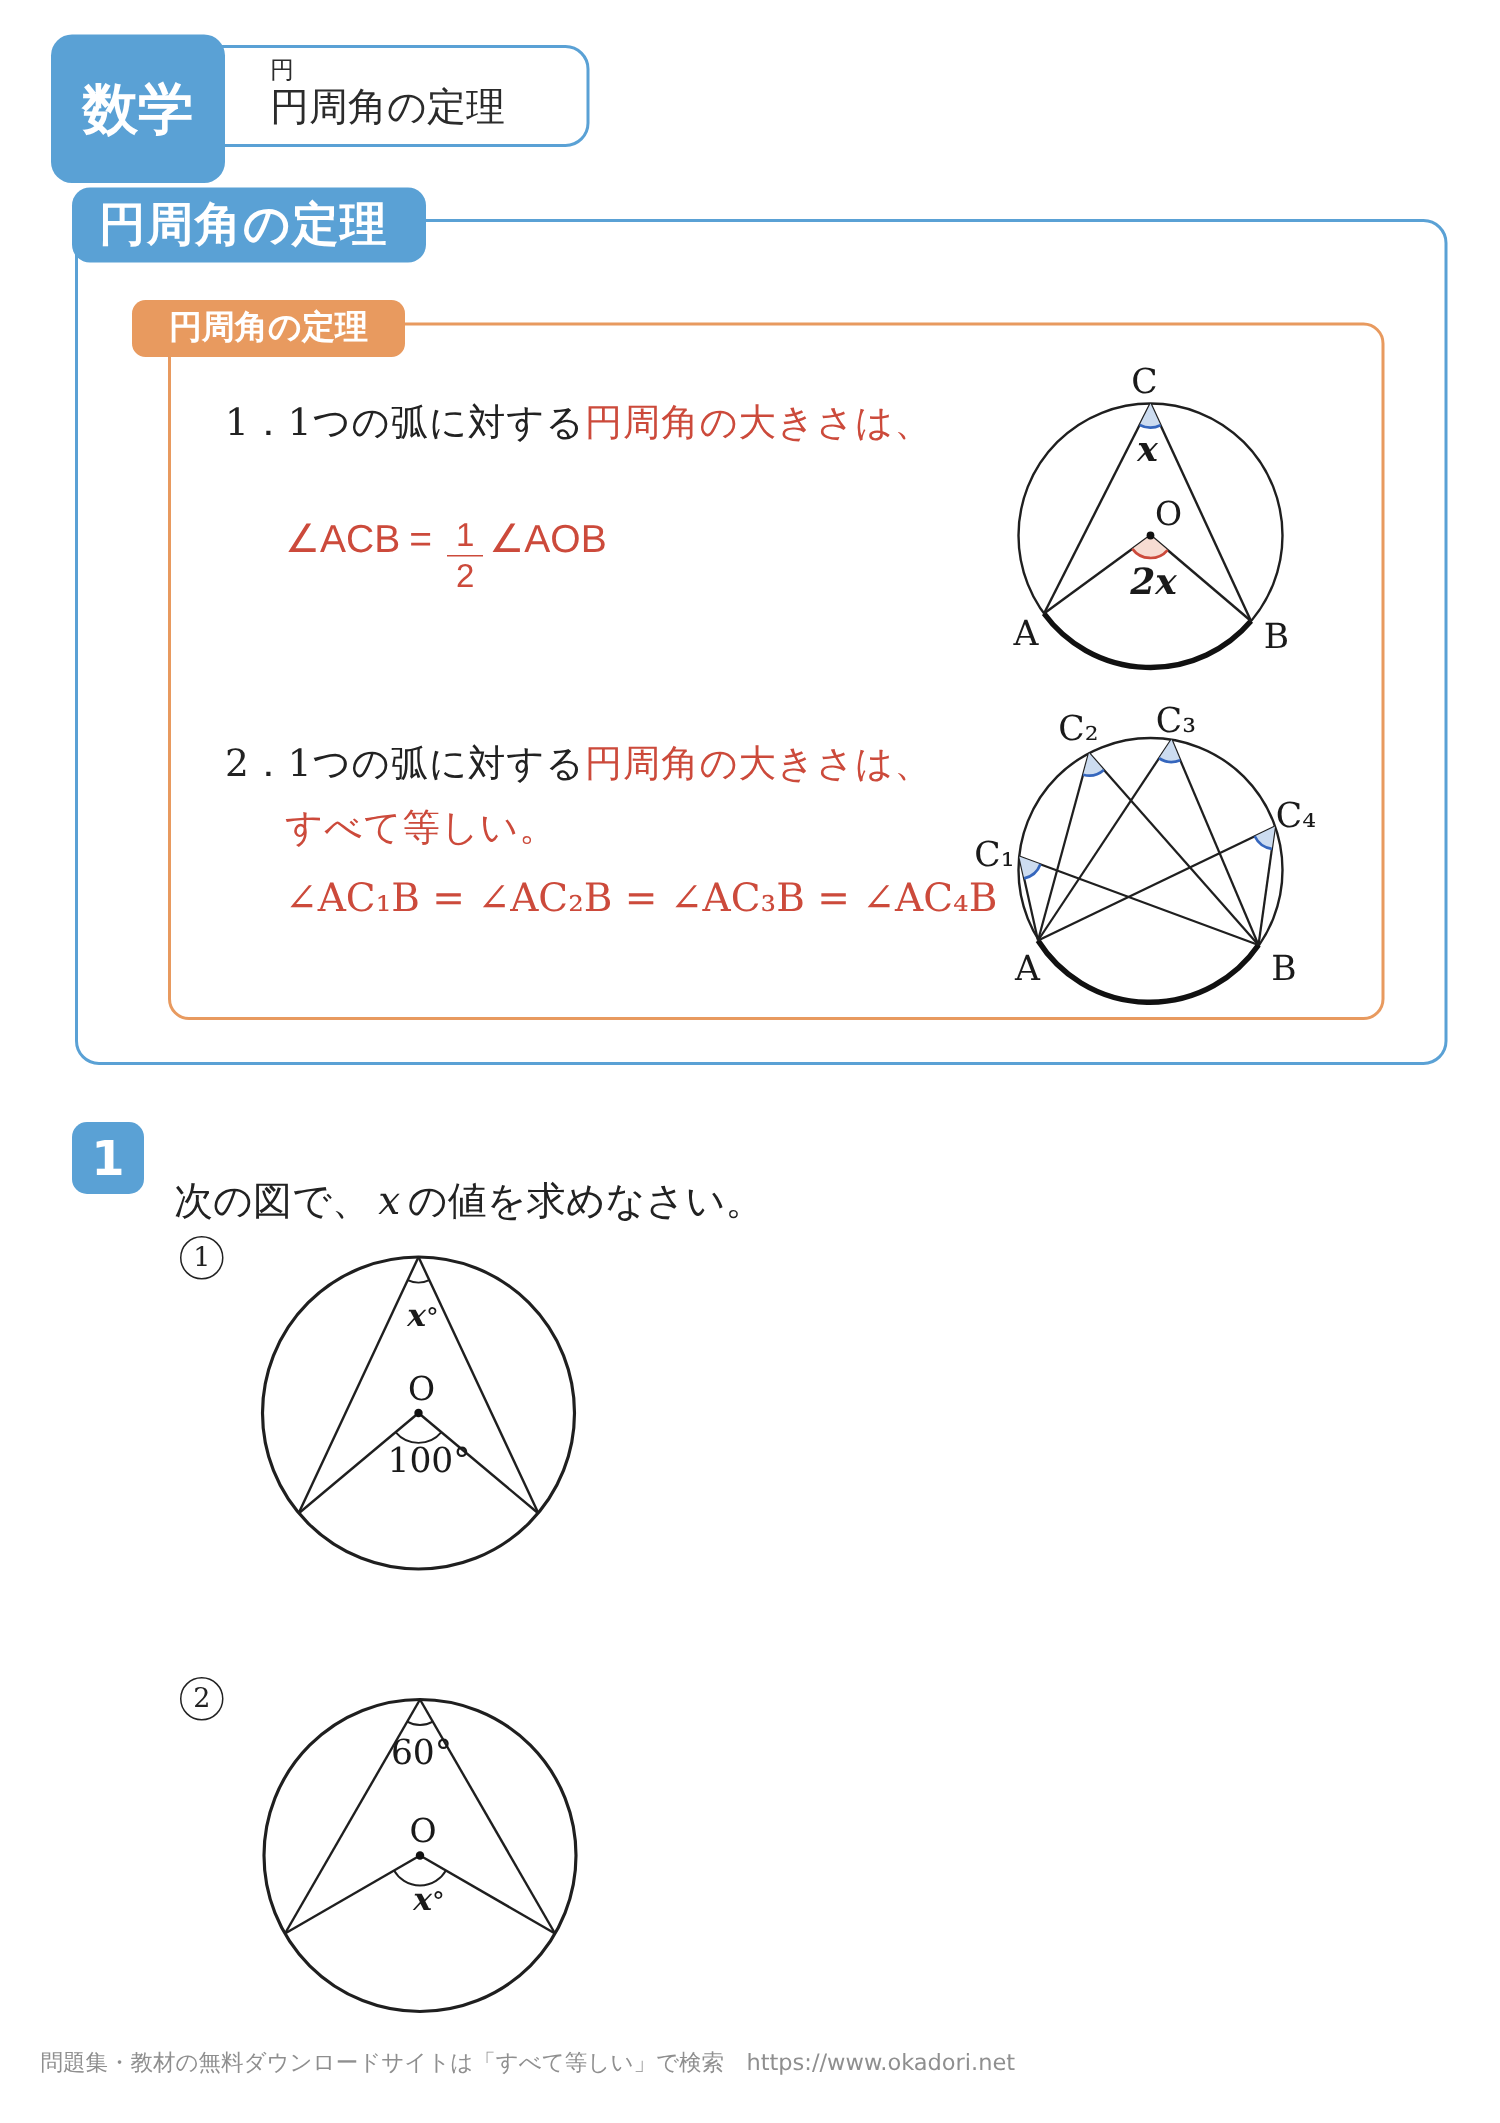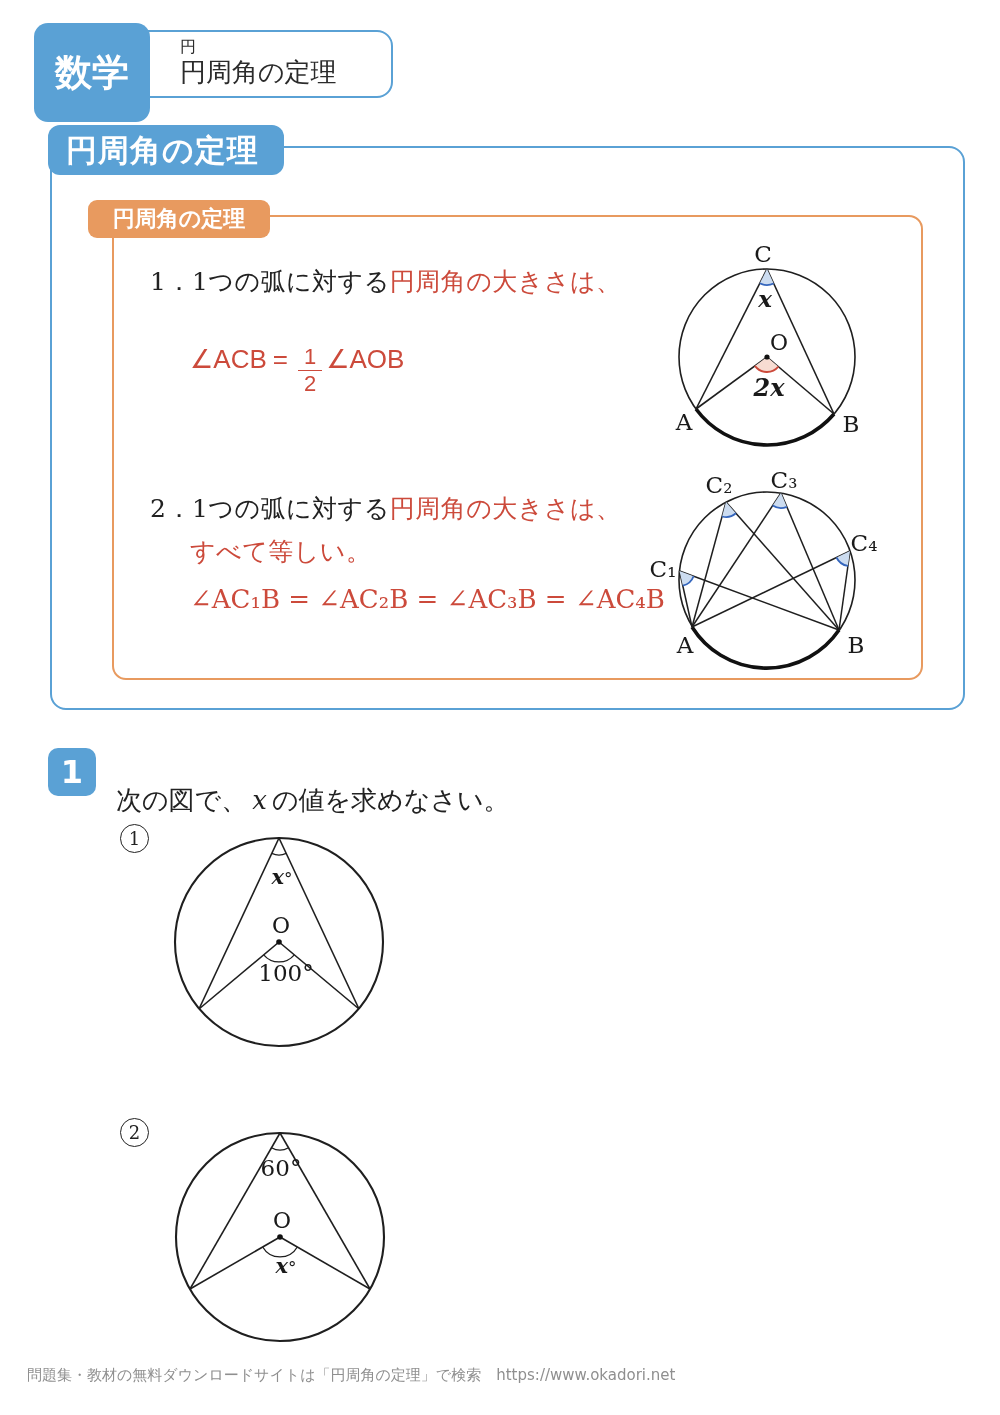--- a/index.html
+++ b/index.html
@@ -201,16 +201,16 @@
       <line x1="280" y1="1237" x2="370" y2="1289"></line>
     </g>
     <path d="M 271.5 1147.7 A 17 17 0 0 0 288.5 1147.7" fill="none" stroke="#1f1f1f" stroke-width="1.3"></path>
     <path d="M 262.7 1247 A 20 20 0 0 0 297.3 1247" fill="none" stroke="#1f1f1f" stroke-width="1.3"></path>
     <circle cx="280" cy="1237" r="2.8" fill="#111"></circle>
     <text x="281" y="1176" font-size="23" text-anchor="middle">60°</text>
     <text x="282" y="1228" font-size="22" text-anchor="middle">O</text>
     <text x="286" y="1273" font-size="21" text-anchor="middle"><tspan font-style="italic" font-weight="600">x</tspan><tspan font-size="17">°</tspan></text>
   </svg>
 
-  <div class="abs footer-left sans">問題集・教材の無料ダウンロードサイトは「円周角の定理」で検索　https://www.okadori.net</div>
+  <div class="abs footer-left sans">問題集・教材の無料ダウンロードサイトは「すべて等しい」で検索　https://www.okadori.net</div>
   <div class="abs footer-right sans">© おかわりドリル</div>
 
 </div>
 
 </body></html>

